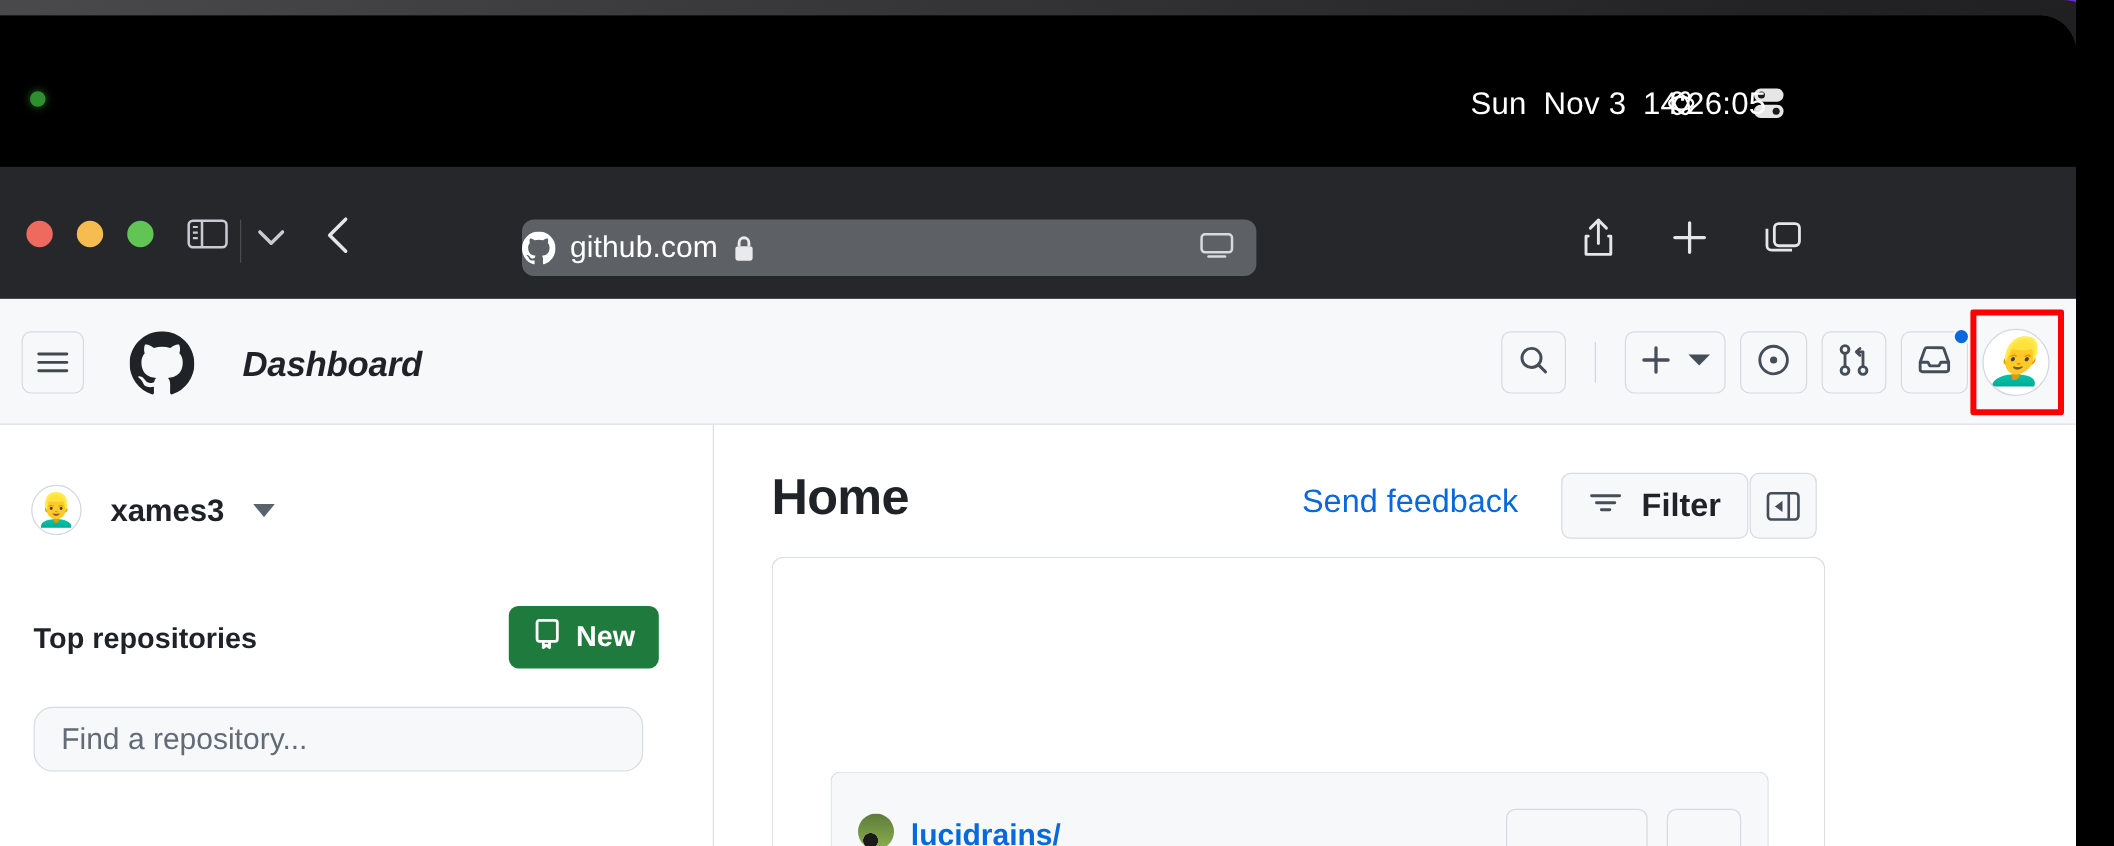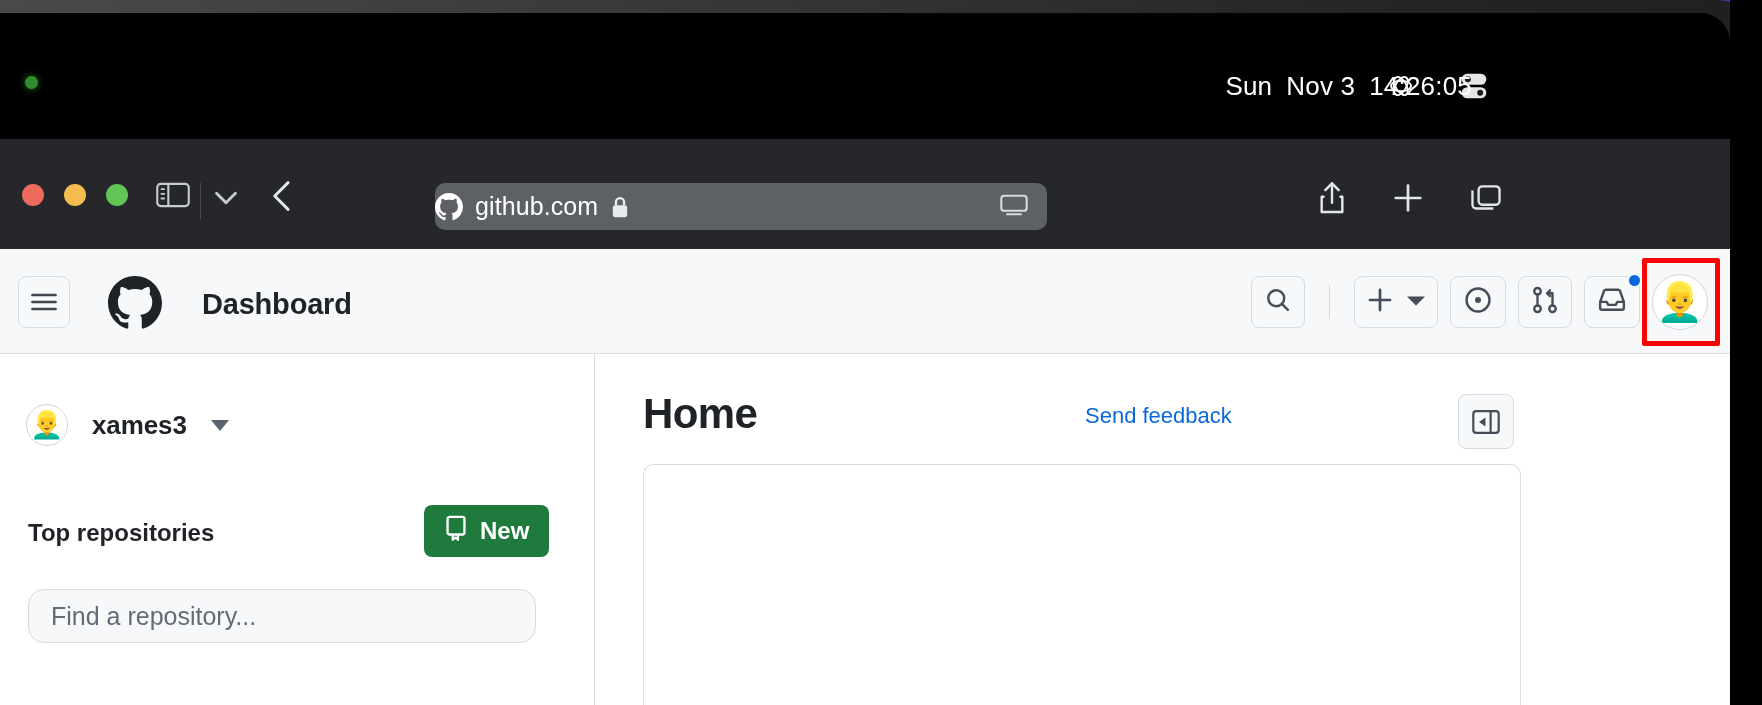--- a/index.html
+++ b/index.html
@@ -124,20 +124,21 @@
     color: #e3e6ea;
   }
 
   
   .gh-header {
     position: absolute;
     left: 0; top: 236px;
     width: 1730px; height: 105px;
     background: #f6f8fa;
     border-bottom: 1px solid #d8dee4;
+    font-style: italic;
   }
   .gh-hamburger {
     position: absolute;
     left: 18px; top: 27px;
     width: 52px; height: 52px;
     border: 1px solid #d5dbe2;
     border-radius: 8px;
     background: #f6f8fa;
     display: flex; align-items: center; justify-content: center;
   }
@@ -288,21 +289,21 @@
     position: absolute;
     left: 48px; top: 36px;
     font-size: 42px;
     font-weight: 700;
     color: #1f2328;
     letter-spacing: -.6px;
   }
   .send-feedback {
     position: absolute;
     left: 490px; top: 49px;
-    font-size: 22px;
+    font-size: 27px;
     color: #0969da;
   }
   .filter-btn {
     position: absolute;
     left: 706px; top: 40px;
     height: 55px;
     border: 1px solid #d5dbe2;
     border-radius: 8px;
     background: #f6f8fa;
     display: flex; align-items: center;
@@ -652,31 +653,47 @@
         <div class="find-repo">
           <span class="find-repo-ph">Find a repository...</span>
         </div>
       </div>
 
       <div class="right-col">
         <div class="home-title">Home</div>
 
         <a class="send-feedback">Send feedback</a>
 
+        <div class="filter-btn">
+          <span>
+            <svg width="28" height="22" viewBox="0 0 24 18" fill="none" stroke="#454d58" stroke-width="2.1" stroke-linecap="round">
+              <line x1="2" y1="4" x2="22" y2="4"></line>
+              <line x1="5.5" y1="9" x2="18.5" y2="9"></line>
+              <line x1="9" y1="14" x2="15" y2="14"></line>
+            </svg>
+          </span>
+          <span>Filter</span>
+        </div>
 
         <div class="panel-toggle">
           <svg width="30" height="28" viewBox="0 0 26 24" fill="none" stroke="#454d58" stroke-width="1.9">
             <rect x="2" y="2.5" width="22" height="19" rx="2.5"></rect>
             <line x1="17" y1="2.5" x2="17" y2="21.5"></line>
             <polygon points="12.5,8 12.5,16 7,12" fill="#454d58" stroke="none"></polygon>
           </svg>
         </div>
 
         <div class="feed-card">
 
+          <div class="inner-card">
+            <div class="inner-avatar"></div>
+            <div class="inner-text">lucidrains/</div>
+            <div class="inner-btn"></div>
+            <div class="inner-btn2"></div>
+          </div>
         </div>
       </div>
     </div>
 
   </div>
 
   <div class="right-dark"></div>
 </div>
 
 </body></html>

